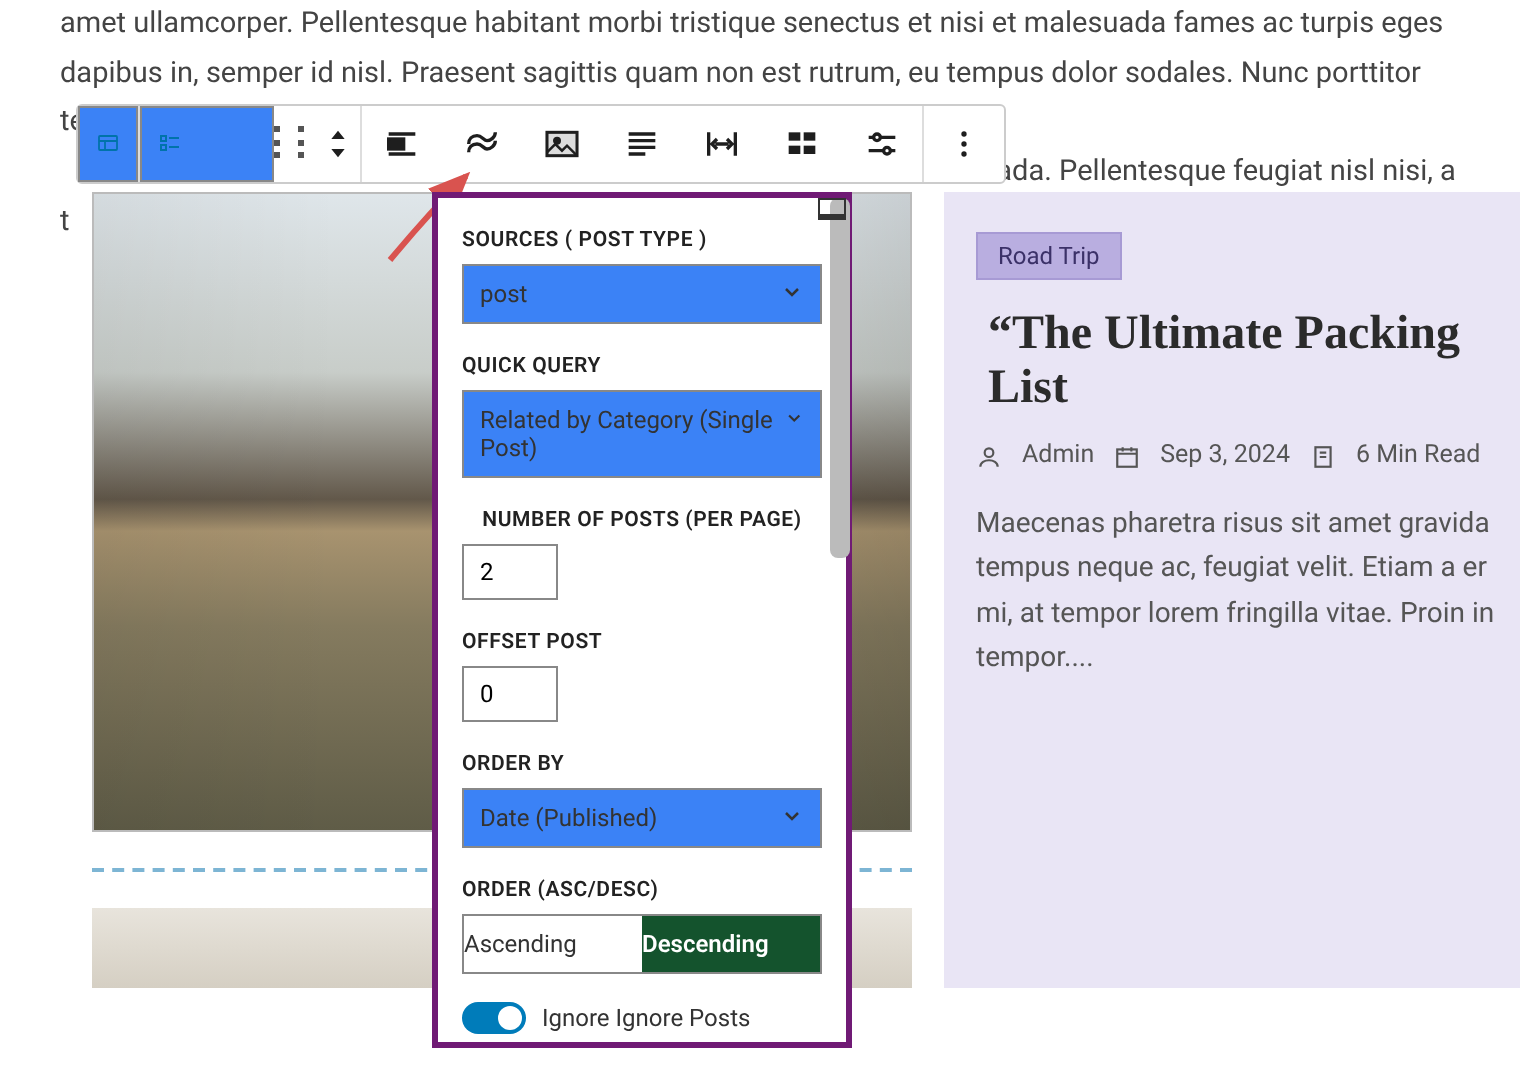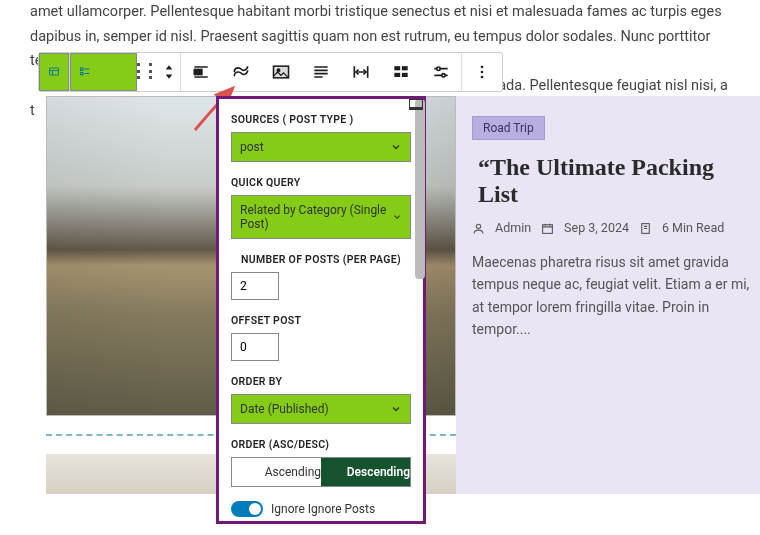--- a/index.html
+++ b/index.html
@@ -8,42 +8,42 @@
 .sq{text-decoration-style:wavy;text-decoration-color:#d9534f;text-decoration-thickness:1px}
 .toolbar{position:absolute;top:52px;left:38px;display:flex;background:#fff;border:1px solid #ccc;border-radius:3px;z-index:5}
 .tb-group{display:flex;border-right:1px solid #ddd}
 .tb-group:last-child{border-right:none}
 .tb-btn{width:40px;height:38px;display:flex;align-items:center;justify-content:center;cursor:pointer;color:#1e1e1e}
 .tb-btn.sel{color:#0073aa}
 .tb-btn svg{width:20px;height:20px}
 .tb-btn .drag{width:22px;height:18px;display:grid;grid-template-columns:1fr 1fr;gap:2px 3px}
 .tb-btn .drag span{width:3px;height:3px;background:#555}
 .arrow{position:absolute;top:86px;left:185px;z-index:6;pointer-events:none}
-.content{position:absolute;top:96px;left:46px;right:0;display:flex;}
+.content{position:absolute;top:96px;left:46px;right:0;display:flex;gap:16px}
 .img-col{width:410px}
 .photo{width:100%;height:320px;background:linear-gradient(180deg,#dfe6ea 0%,#c8cdc9 28%,#62584a 48%,#a8936f 53%,#857b5f 68%,#5f5c47 100%);border:1px solid #bbb;position:relative}
 .photo:after{content:"";position:absolute;inset:0;background:linear-gradient(90deg,rgba(0,0,0,0.05),transparent 30%,transparent 70%,rgba(0,0,0,0.1))}
 .below{margin-top:18px;border-top:2px dashed #7db5d4}
 .strip{height:40px;margin-top:18px;background:linear-gradient(180deg,#e8e4dc,#d5cfc3)}
 .card{flex:1;background:#e9e5f5;padding:20px 0 20px 16px}
 .tag{display:inline-block;background:#b9aee0;color:#3b3168;padding:4px 10px;font-size:12px;border:1px solid #a79ad4}
 .card h2{font-family:Georgia,serif;font-size:24px;margin:14px 6px 12px;color:#2b2b2b}
 .meta{display:flex;align-items:flex-end;gap:10px;color:#555;font-size:12.5px;margin-bottom:16px}
 .meta .ic{width:13px;height:13px}
 .desc{font-size:14px;color:#555;line-height:1.6}
 .dropdown{position:absolute;top:96px;left:216px;width:210px;background:#fff;border:3px solid #701a75;z-index:10;padding:14px 12px 4px;font-size:12px}
 .scrollbar{position:absolute;right:-2px;top:0;width:10px;height:180px;background:#bbb;border-radius:4px}
 .fld{margin-bottom:14px}
 .fld label{display:block;font-size:10.5px;font-weight:600;text-transform:uppercase;margin-bottom:6px;color:#222;letter-spacing:.3px}
 .fld .lbl-row{display:flex;justify-content:center;align-items:center}
-.sel{width:100%;border:1px solid #888;padding:7px 8px;font-size:12px;background:#84cc16;display:flex;justify-content:space-between;align-items:center;cursor:pointer}
+.sel{width:100%;border:1px solid #888;padding:7px 8px;font-size:12px;background:#3b82f6;display:flex;justify-content:space-between;cursor:pointer}
 .sel svg{width:12px;height:12px}
 .inp{width:48px;border:1px solid #888;padding:6px 8px;font-size:12px}
 .btn-grp{display:flex;border:1px solid #888;width:100%}
-.btn-grp>div{flex:1;text-align:right;padding:7px 0;font-size:12px;cursor:pointer}
+.btn-grp>div{flex:1;text-align:left;padding:7px 0;font-size:12px;cursor:pointer}
 .btn-grp .act{background:#14532d;color:#fff;font-weight:600}
 .tog-row{display:flex;align-items:center;gap:8px;margin-top:6px}
 .tog{width:32px;height:16px;border-radius:8px;background:#007cba;position:relative}
 .tog:after{content:"";position:absolute;right:2px;top:2px;width:12px;height:12px;background:#fff;border-radius:50%}
 .mon{position:absolute;right:0;top:0;width:14px;height:11px;border:1.5px solid #333;border-bottom:3px solid #333}
 </style>
 </head>
 <body>
 
 <div class="bg-text">

